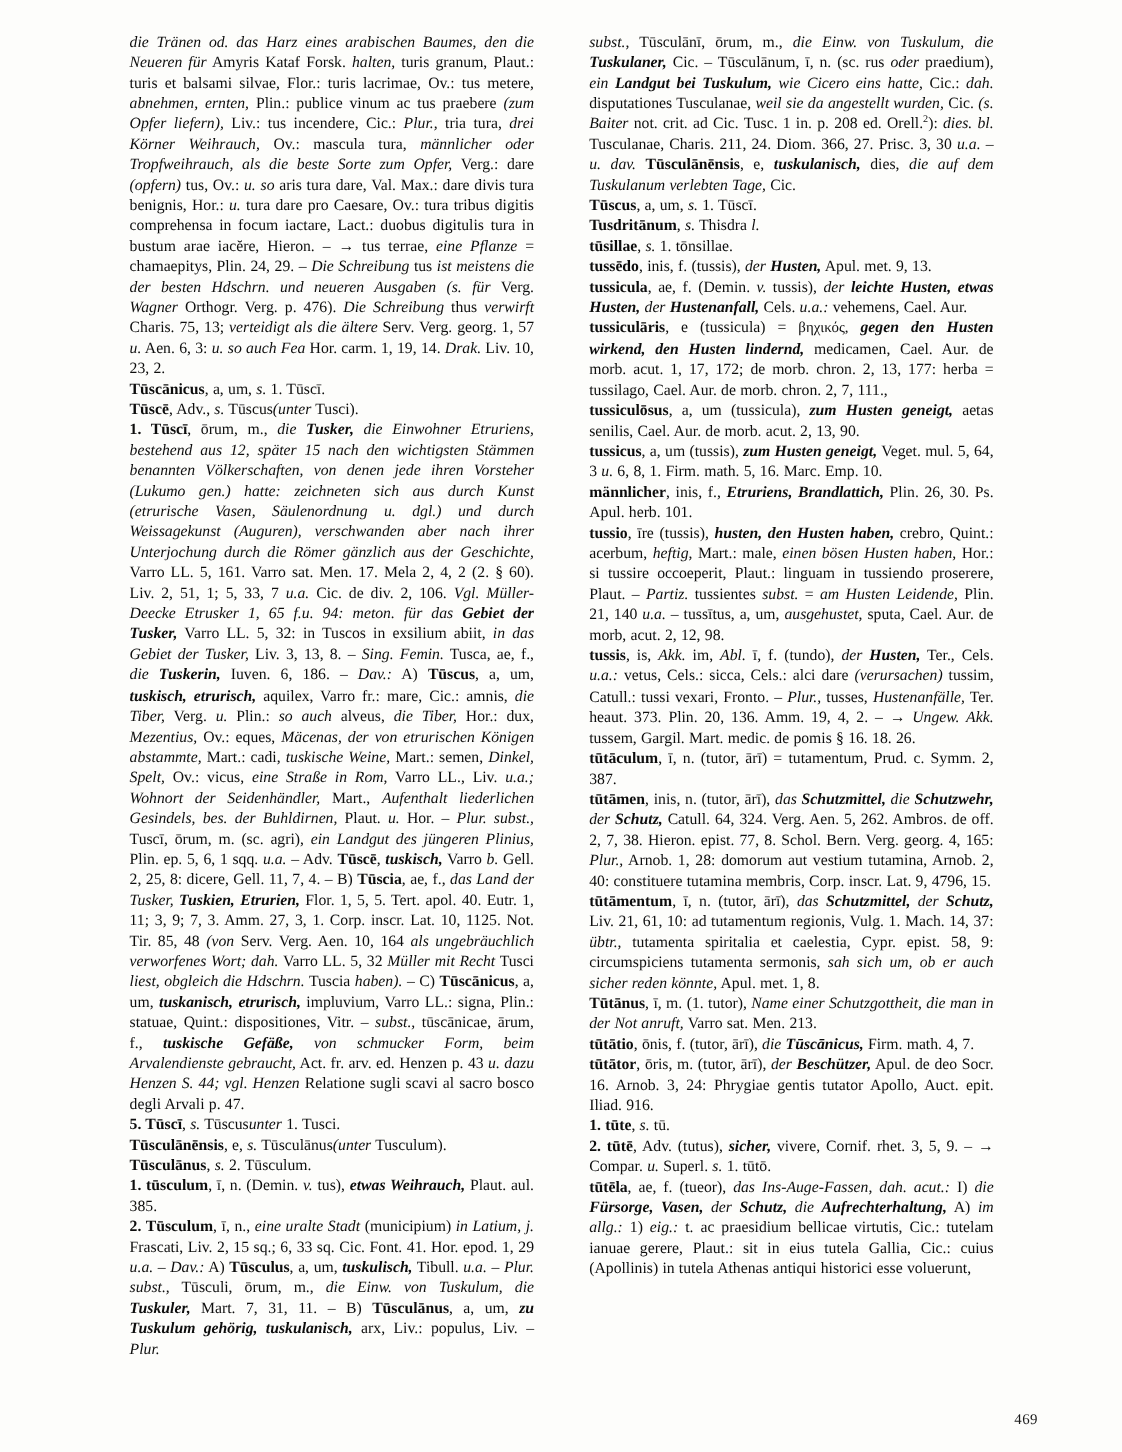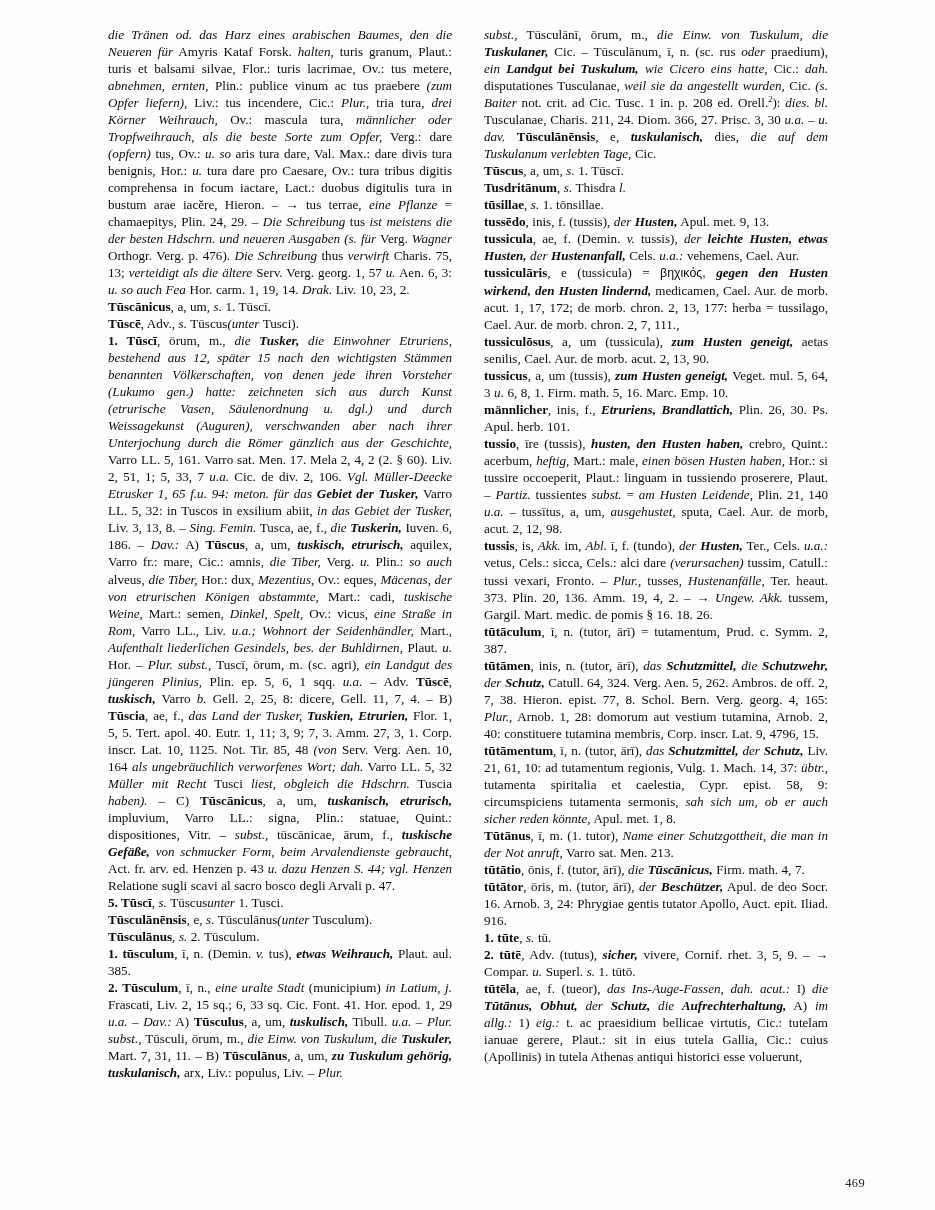--- a/index.html
+++ b/index.html
@@ -15,38 +15,38 @@
     font-family: "Liberation Serif", "DejaVu Serif", serif;
     color: #0d0d0d;
     overflow: hidden;
   }
   #columns {
     position: absolute;
     left: 108px;
     top: 26px;
     width: 720px;
     display: flex;
-    gap: 32px;
+    gap: 46px;
   }
   .col {
     width: 344px;
   }
   .entry {
     font-size: 13.1px;
     line-height: 17.02px;
     text-align: justify;
     text-justify: inter-word;
     margin: 0 0 0 0;
     hyphens: manual;
     word-spacing: 0.02em;
   }
   b  { font-weight: bold; }
   i  { font-style: italic; }
   sup { font-size: 0.65em; vertical-align: super; line-height: 0; }
-  .grk { font-family: Liberation Sans, sans-serif; font-size: 12.4px; }
+  .grk { font-family: Liberation Serif, serif; font-size: 12.4px; }
   #folio {
     position: absolute;
     right: 70px;
     bottom: 19px;
     font-size: 12.4px;
     color: #1a1a1a;
     letter-spacing: 0.4px;
     margin-top: 20px;
   }
 </style>
@@ -82,20 +82,20 @@
         <p class="entry"><b>tussio</b>, īre (tussis), <b><i>husten, den Husten haben,</i></b> crebro, Quint.: acerbum, <i>heftig,</i> Mart.: male, <i>einen bösen Husten haben,</i> Hor.: si tussire occoeperit, Plaut.: linguam in tussiendo proserere, Plaut. – <i>Partiz.</i> tussientes <i>subst.</i> = <i>am Husten Leidende,</i> Plin. 21, 140 <i>u.a.</i> – tussītus, a, um, <i>ausgehustet,</i> sputa, Cael. Aur. de morb, acut. 2, 12, 98.</p>
         <p class="entry"><b>tussis</b>, is, <i>Akk.</i> im, <i>Abl.</i> ī, f. (tundo), <i>der <b>Husten,</b></i> Ter., Cels. <i>u.a.:</i> vetus, Cels.: sicca, Cels.: alci dare <i>(verursachen)</i> tussim, Catull.: tussi vexari, Fronto. – <i>Plur.,</i> tusses, <i>Hustenanfälle,</i> Ter. heaut. 373. Plin. 20, 136. Amm. 19, 4, 2. – → <i>Ungew. Akk.</i> tussem, Gargil. Mart. medic. de pomis § 16. 18. 26.</p>
         <p class="entry"><b>tūtāculum</b>, ī, n. (tutor, ārī) = tutamentum, Prud. c. Symm. 2, 387.</p>
         <p class="entry"><b>tūtāmen</b>, inis, n. (tutor, ārī), <i>das <b>Schutzmittel,</b> die <b>Schutzwehr,</b> der <b>Schutz,</b></i> Catull. 64, 324. Verg. Aen. 5, 262. Ambros. de off. 2, 7, 38. Hieron. epist. 77, 8. Schol. Bern. Verg. georg. 4, 165: <i>Plur.,</i> Arnob. 1, 28: domorum aut vestium tutamina, Arnob. 2, 40: constituere tutamina membris, Corp. inscr. Lat. 9, 4796, 15.</p>
         <p class="entry"><b>tūtāmentum</b>, ī, n. (tutor, ārī), <i>das <b>Schutzmittel,</b> der <b>Schutz,</b></i> Liv. 21, 61, 10: ad tutamentum regionis, Vulg. 1. Mach. 14, 37: <i>übtr.,</i> tutamenta spiritalia et caelestia, Cypr. epist. 58, 9: circumspiciens tutamenta sermonis, <i>sah sich um, ob er auch sicher reden könnte,</i> Apul. met. 1, 8.</p>
         <p class="entry"><b>Tūtānus</b>, ī, m. (1. tutor), <i>Name einer Schutzgottheit, die man in der Not anruft,</i> Varro sat. Men. 213.</p>
         <p class="entry"><b>tūtātio</b>, ōnis, f. (tutor, ārī), <i>die <b>Tūscānicus,</b></i> Firm. math. 4, 7.</p>
         <p class="entry"><b>tūtātor</b>, ōris, m. (tutor, ārī), <i>der <b>Beschützer,</b></i> Apul. de deo Socr. 16. Arnob. 3, 24: Phrygiae gentis tutator Apollo, Auct. epit. Iliad. 916.</p>
         <p class="entry"><b>1. tūte</b>, <i>s.</i> tū.</p>
         <p class="entry"><b>2. tūtē</b>, Adv. (tutus), <b><i>sicher,</i></b> vivere, Cornif. rhet. 3, 5, 9. – → Compar. <i>u.</i> Superl. <i>s.</i> 1. tūtō.</p>
-        <p class="entry"><b>tūtēla</b>, ae, f. (tueor), <i>das Ins-Auge-Fassen, dah. acut.:</i> I) <i>die <b>Tūtānus, Obhut,</b> der <b>Schutz,</b> die <b>Aufrechterhaltung,</b></i> A) <i>im allg.:</i> 1) <i>eig.:</i> t. ac praesidium bellicae virtutis, Cic.: tutelam ianuae gerere, Plaut.: sit in eius tutela Gallia, Cic.: cuius (Apollinis) in tutela Athenas antiqui historici esse voluerunt,</p>
+        <p class="entry"><b>tūtēla</b>, ae, f. (tueor), <i>das Ins-Auge-Fassen, dah. acut.:</i> I) <i>die <b>Fürsorge, Vasen,</b> der <b>Schutz,</b> die <b>Aufrechterhaltung,</b></i> A) <i>im allg.:</i> 1) <i>eig.:</i> t. ac praesidium bellicae virtutis, Cic.: tutelam ianuae gerere, Plaut.: sit in eius tutela Gallia, Cic.: cuius (Apollinis) in tutela Athenas antiqui historici esse voluerunt,</p>
       </div>
 
   </div>
 
   <div id="folio">469</div>
 
 </div>
 
 </body></html>

